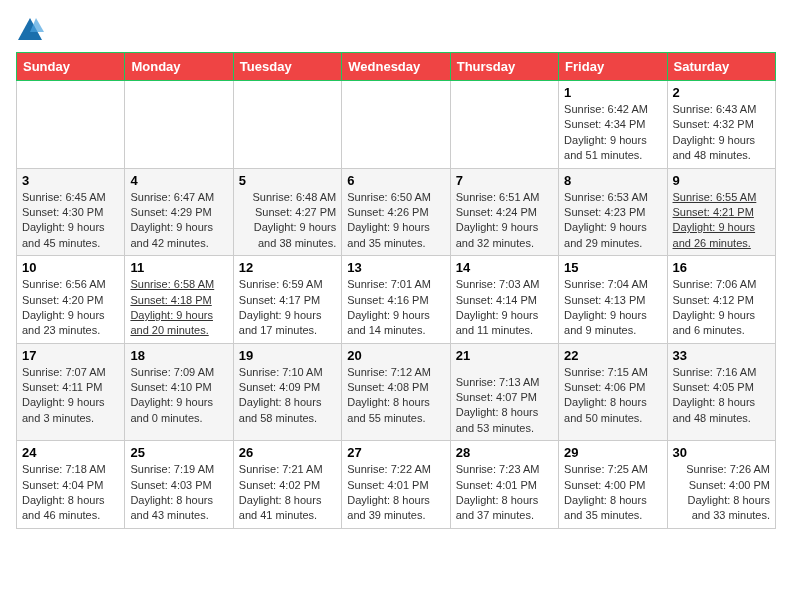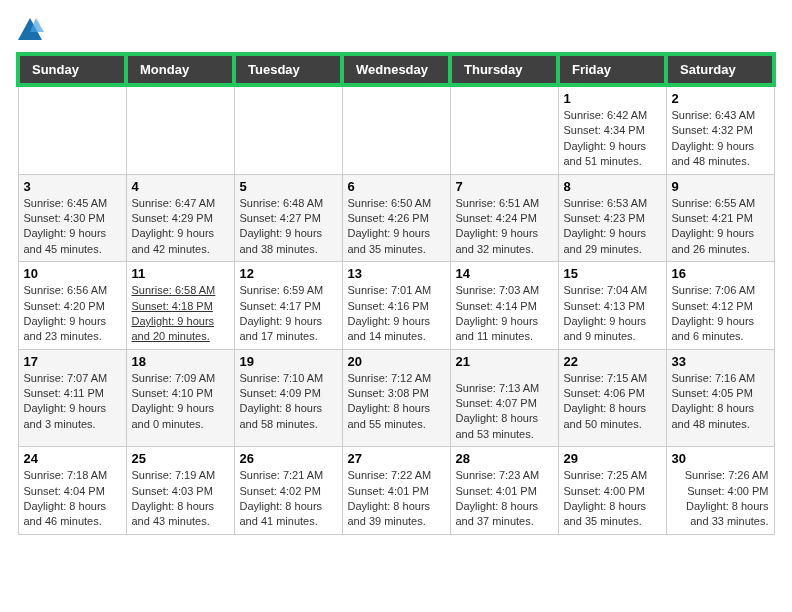--- a/index.html
+++ b/index.html
@@ -43,26 +43,26 @@
     .location-title {
       font-size: 16px;
       color: #444;
     }
     .calendar-table {
       width: 100%;
       border-collapse: collapse;
       table-layout: fixed;
     }
     .calendar-table th {
-      background-color: #404040;
+      background-color: #ef4444;
       color: #fff;
       text-align: left;
-      padding: 6px 12px;
+      padding: 6px 6px;
       font-size: 13px;
-      border: 4px solid #22c55e;
+      border: 1px solid #22c55e;
     }
     .calendar-table td {
       vertical-align: top;
       padding: 4px 5px;
       border: 1px solid #ccc;
       font-size: 11px;
       min-height: 80px;
       height: 80px;
       background: #fff;
     }
@@ -148,21 +148,21 @@
         </td>
         <td>
           <span class="day-number">4</span>
           <div class="day-info" style="white-space: pre-line;">Sunrise: 6:47 AM
 Sunset: 4:29 PM
 Daylight: 9 hours
 and 42 minutes.</div>
         </td>
         <td>
           <span class="day-number">5</span>
-          <div class="day-info" style="white-space: pre-line;">Sunrise: 6:48 AM
+          <div class="day-info" style="white-space: pre-line; text-align: right;">Sunrise: 6:48 AM
 Sunset: 4:27 PM
 Daylight: 9 hours
 and 38 minutes.</div>
         </td>
         <td>
           <span class="day-number">6</span>
           <div class="day-info" style="white-space: pre-line;">Sunrise: 6:50 AM
 Sunset: 4:26 PM
 Daylight: 9 hours
 and 35 minutes.</div>
@@ -176,21 +176,21 @@
         </td>
         <td>
           <span class="day-number">8</span>
           <div class="day-info" style="white-space: pre-line;">Sunrise: 6:53 AM
 Sunset: 4:23 PM
 Daylight: 9 hours
 and 29 minutes.</div>
         </td>
         <td>
           <span class="day-number">9</span>
-          <div class="day-info" style="white-space: pre-line;">Sunrise: 6:55 AM
+          <div class="day-info" style="white-space: pre-line; text-decoration: underline;">Sunrise: 6:55 AM
 Sunset: 4:21 PM
 Daylight: 9 hours
 and 26 minutes.</div>
         </td>
       </tr>
       <tr>
         <td>
           <span class="day-number">10</span>
           <div class="day-info" style="white-space: pre-line;">Sunrise: 6:56 AM
 Sunset: 4:20 PM
@@ -258,21 +258,21 @@
         <td>
           <span class="day-number">19</span>
           <div class="day-info" style="white-space: pre-line;">Sunrise: 7:10 AM
 Sunset: 4:09 PM
 Daylight: 8 hours
 and 58 minutes.</div>
         </td>
         <td>
           <span class="day-number">20</span>
           <div class="day-info" style="white-space: pre-line;">Sunrise: 7:12 AM
-Sunset: 3:08 PM
+Sunset: 4:08 PM
 Daylight: 8 hours
 and 55 minutes.</div>
         </td>
         <td>
           <span class="day-number">21</span>
           <div class="day-info" style="white-space: pre-line; margin-top: 12px;">Sunrise: 7:13 AM
 Sunset: 4:07 PM
 Daylight: 8 hours
 and 53 minutes.</div>
         </td>

